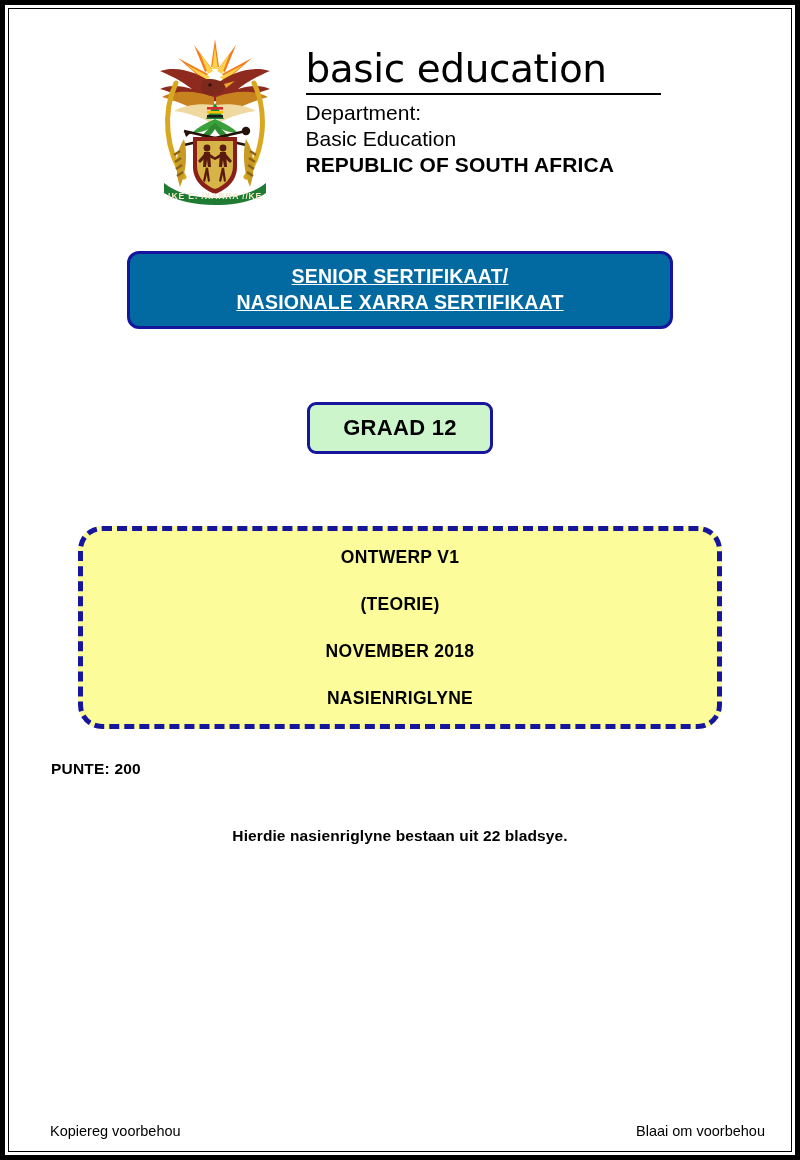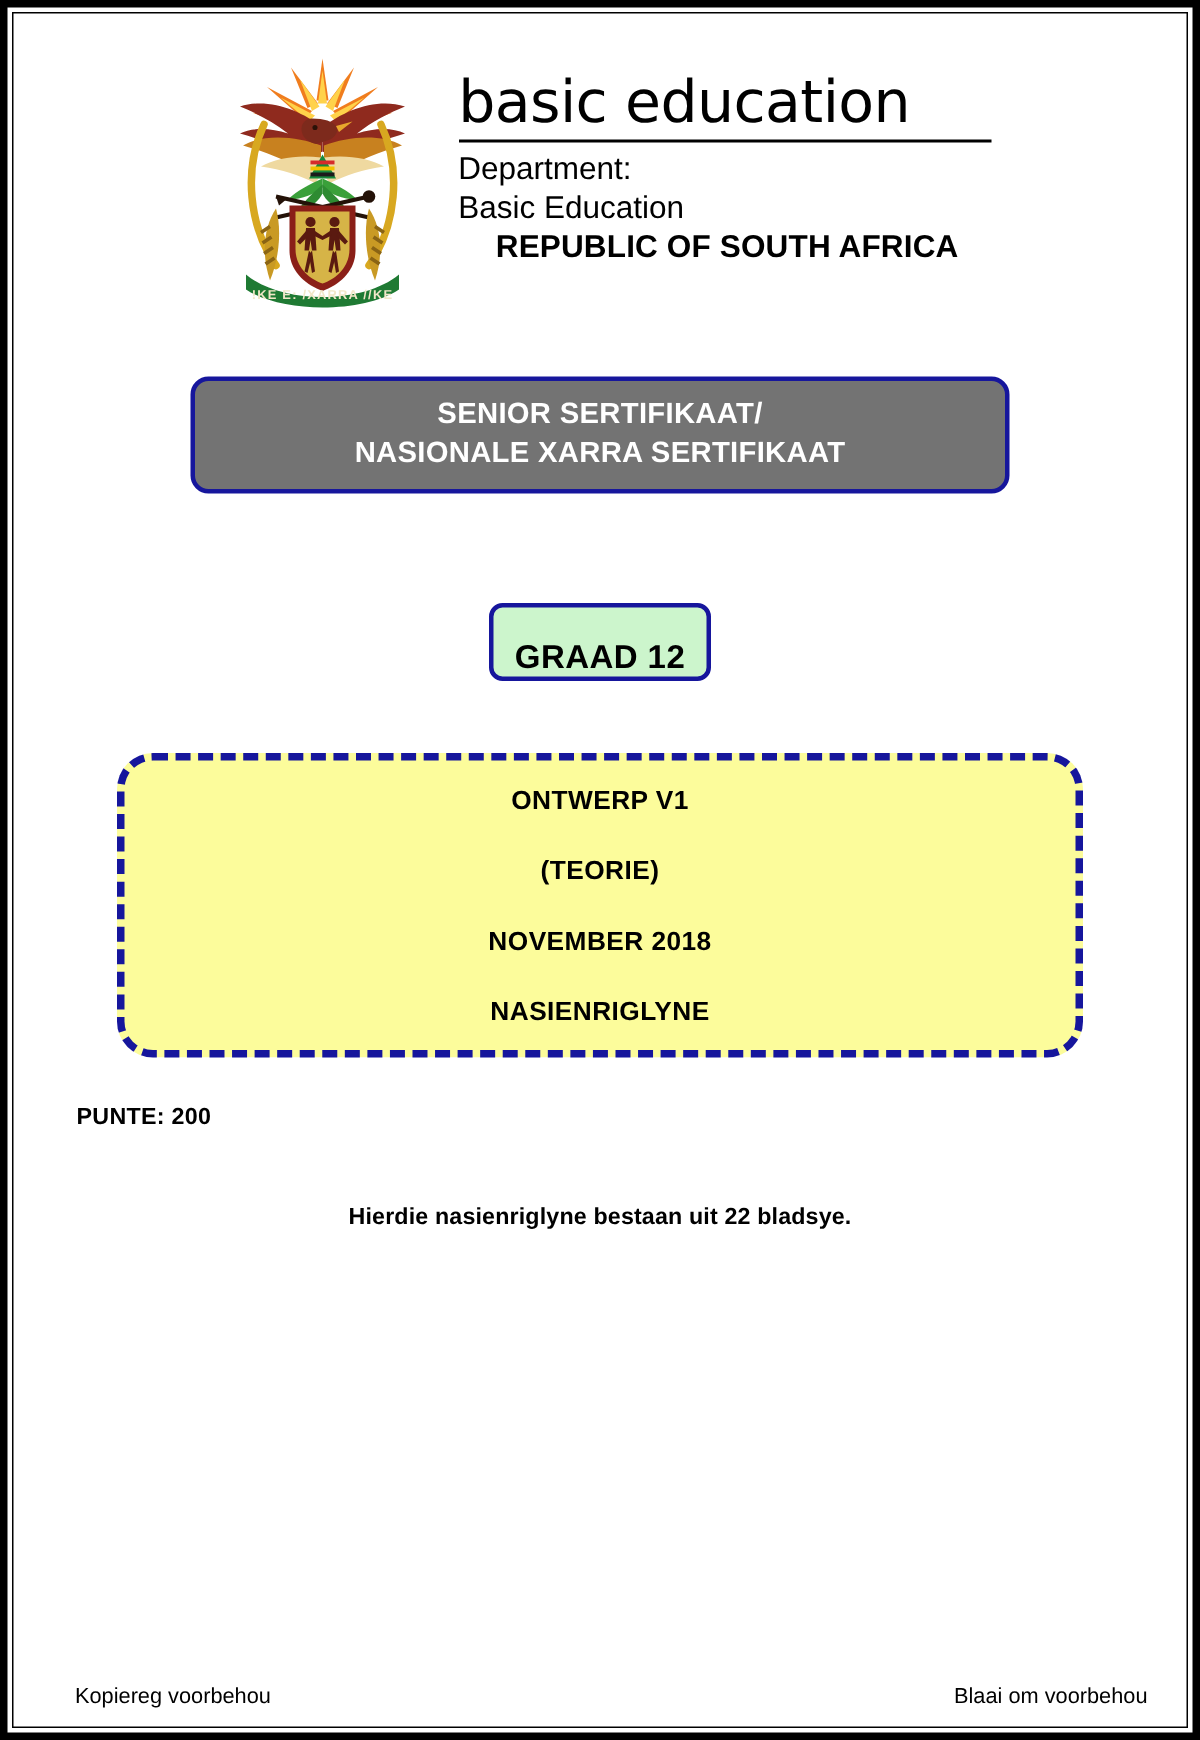--- a/index.html
+++ b/index.html
@@ -56,61 +56,62 @@
   .brand-rule {
     border-bottom: 2.2px solid #000000;
     margin: 4px 0 5px 0;
     width: 355px;
   }
   .brand-line {
     font-size: 21px;
     line-height: 1.24;
     white-space: nowrap;
   }
-  .brand-line.bold { font-weight: bold; letter-spacing: 0.1px; margin-left: 25px; }
+  .brand-line.bold { font-weight: bold; letter-spacing: 0.1px; }
 
   
   .cert-banner {
     margin: 42px auto 0 auto;
     width: 546px;
     height: 78px;
-    background: #737373;
+    background: #0369a1;
     border: 3px solid #16169c;
     border-radius: 12px;
     color: #ffffff;
     display: flex;
     flex-direction: column;
     align-items: center;
     justify-content: center;
     font-weight: bold;
     font-size: 19.5px;
     line-height: 1.33;
     letter-spacing: 0.2px;
     text-align: center;
+    text-decoration: underline;
   }
 
   
   .grade-chip {
     margin: 73px auto 0 auto;
-    width: 148px;
+    width: 186px;
     height: 52px;
     background: #ccf5cc;
     border: 3px solid #16169c;
     border-radius: 9px;
     display: flex;
-    align-items: flex-end;
+    align-items: center;
     justify-content: center;
     font-weight: bold;
     font-size: 22px;
     letter-spacing: 0.3px;
   }
 
   
   .paper-box {
-    margin: 48px auto 0 auto;
+    margin: 72px auto 0 auto;
     width: 644px;
     height: 203px;
     background: #fcfc9b;
     border: 5px dashed #16169c;
     border-radius: 24px;
     display: flex;
     flex-direction: column;
     align-items: center;
     justify-content: center;
     gap: 26px;

